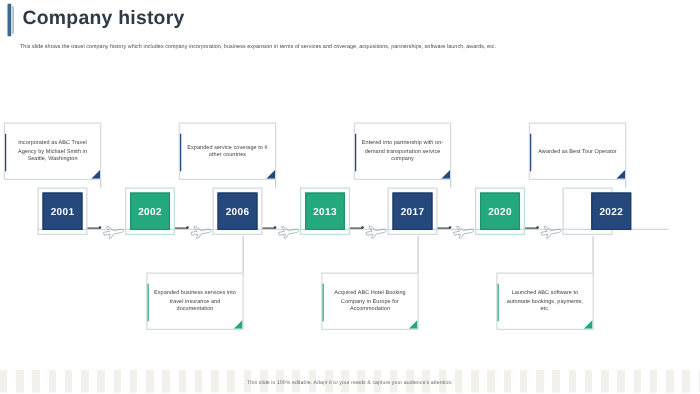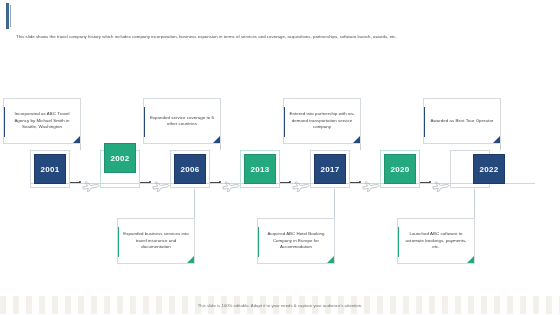--- a/index.html
+++ b/index.html
@@ -145,41 +145,42 @@
   }
 </style>
 </head>
 <body>
 
 <div class="slide">
 
   <div class="accent-bar"></div>
   <div class="accent-bar2"></div>
 
+  <div class="page-title">Company history</div>
 
   <div class="page-subtitle">This slide shows the travel company history which includes company incorporation, business expansion in terms of services and coverage, acquisitions, partnerships, software launch, awards, etc.</div>
 
   <div class="timeline-rail"></div>
 
   <div id="timeline-layer">
       <div class="year-frame" style="left: 30px; top: 150px;"></div>
       <div class="year-badge navy" style="left: 34px; top: 154px;">2001</div>
       <div class="stem" style="left: 70px; top: 182px; width: 10px;"></div>
       <div class="dot" style="left: 79px; top: 181px;"></div>
       <div class="plane" style="left: 82px; top: 178px;"><svg viewBox="0 0 24 16" width="18" height="12">
           <path d="M1 9.2 L7.6 8.0 L4.2 3.0 L6.0 2.6 L11.6 7.4 L19.0 6.0 C20.8 5.7 22.4 6.3 22.5 7.3 C22.6 8.3 21.2 9.2 19.4 9.5 L12.0 10.8 L8.6 16.0 L6.9 15.6 L8.4 11.2 L1.9 12.2 Z" fill="none" stroke="#6d7b88" stroke-width="0.9" stroke-linejoin="round"></path>
         </svg></div>
       <div class="card navy" style="left: 3px; top: 98px; width: 78px; height: 46px;">
         <div class="edge" style="top: 8px; height: 30px;"></div>
         <div class="card-text">Incorporated as ABC Travel Agency by Michael Smith in Seattle, Washington</div>
         <div class="corner"></div>
       </div>
       <div class="drop" style="left: 80px; top: 144px; height: 6px;"></div>
       <div class="year-frame tealframe" style="left: 100px; top: 150px;"></div>
-      <div class="year-badge teal" style="left: 104px; top: 143px;">2002</div>
+      <div class="year-badge teal" style="left: 104px; top: 154px;">2002</div>
       <div class="stem" style="left: 140px; top: 182px; width: 10px;"></div>
       <div class="dot" style="left: 149px; top: 181px;"></div>
       <div class="plane" style="left: 152px; top: 178px;"><svg viewBox="0 0 24 16" width="18" height="12">
           <path d="M1 9.2 L7.6 8.0 L4.2 3.0 L6.0 2.6 L11.6 7.4 L19.0 6.0 C20.8 5.7 22.4 6.3 22.5 7.3 C22.6 8.3 21.2 9.2 19.4 9.5 L12.0 10.8 L8.6 16.0 L6.9 15.6 L8.4 11.2 L1.9 12.2 Z" fill="none" stroke="#6d7b88" stroke-width="0.9" stroke-linejoin="round"></path>
         </svg></div>
       <div class="card teal" style="left: 117px; top: 218px; width: 78px; height: 46px;">
         <div class="edge" style="top: 8px; height: 30px;"></div>
         <div class="card-text">Expanded business services into travel insurance and documentation</div>
         <div class="corner"></div>
       </div>

